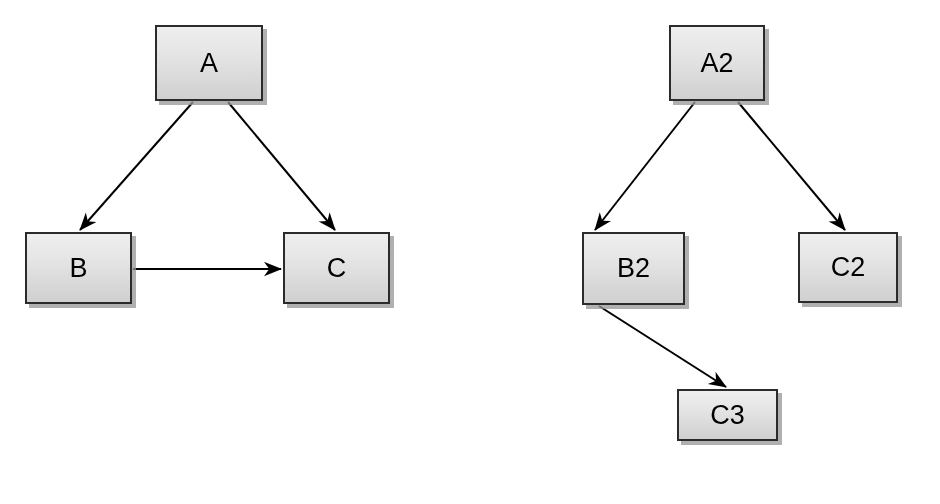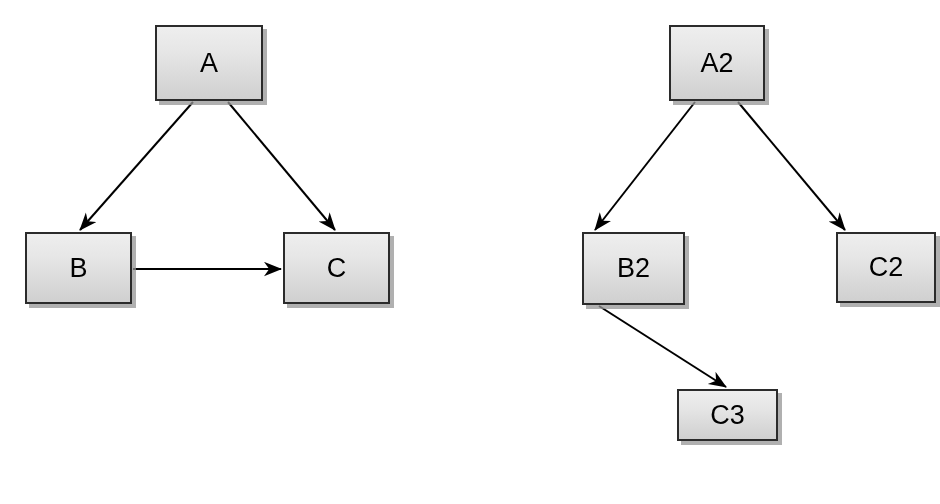--- a/index.html
+++ b/index.html
@@ -82,21 +82,21 @@
   </div>
 
   <div class="node" style="left: 669px; top: 25px; width: 96px; height: 76px;">
     <span class="node-label">A2</span>
   </div>
 
   <div class="node" style="left: 542px; top: 232px; width: 103px; height: 73px; margin-left: 40px;">
     <span class="node-label">B2</span>
   </div>
 
-  <div class="node" style="left: 798px; top: 232px; width: 100px; height: 71px; margin-left: 38px;">
+  <div class="node" style="left: 798px; top: 232px; width: 100px; height: 71px;">
     <span class="node-label">C2</span>
   </div>
 
   <div class="node" style="left: 677px; top: 389px; width: 101px; height: 52px;">
     <span class="node-label">C3</span>
   </div>
 
 </div>
 
 </body></html>

